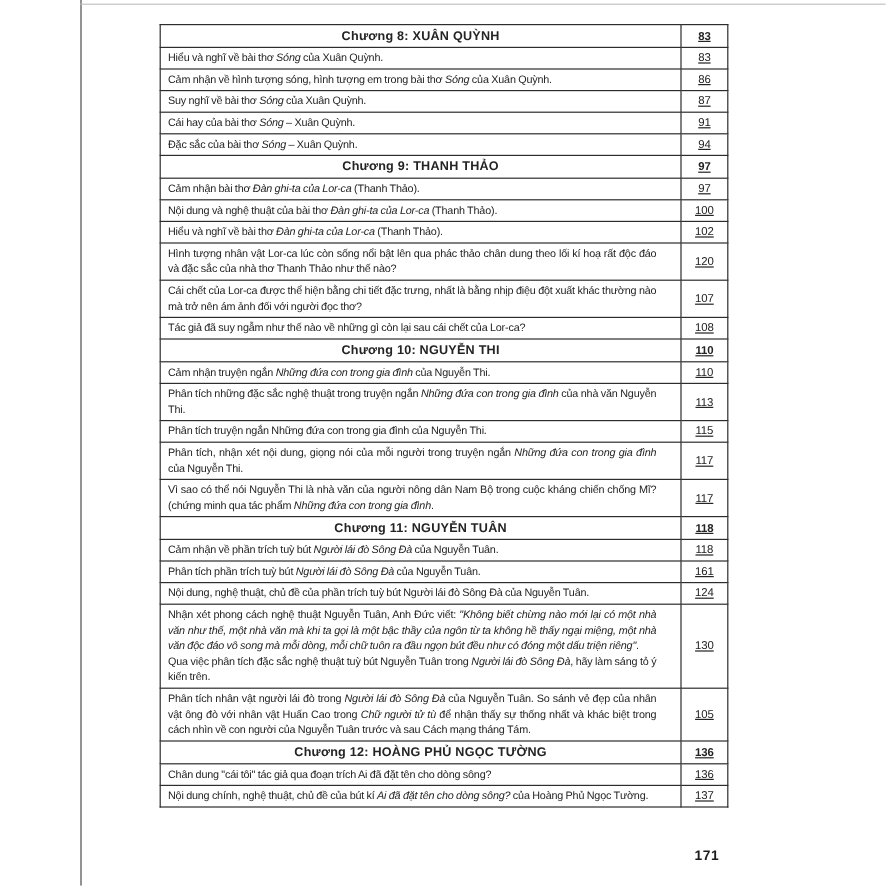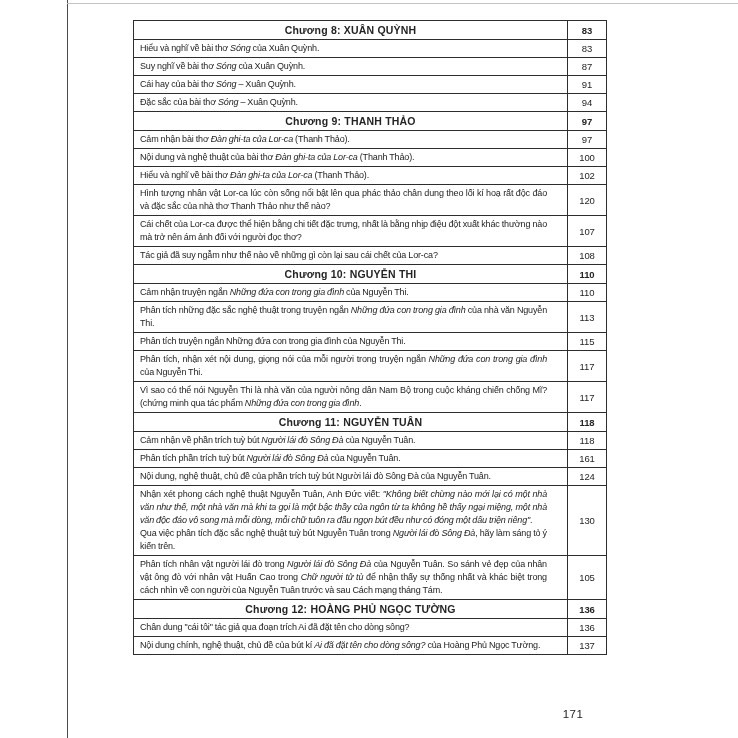--- a/index.html
+++ b/index.html
@@ -39,54 +39,59 @@
   }
   .toc td.topic i { font-style: italic; }
   .toc td.pagenum {
     width: 34px;
     text-align: center;
     font-size: 9.5px;
     line-height: 13px;
     color: #242424;
     padding: 2px 2px;
     letter-spacing: -0.1px;
+    text-decoration: underline;
   }
   .toc tr.sec td.topic {
     text-align: center;
     font-weight: bold;
     font-size: 10.5px;
     line-height: 14px;
     letter-spacing: 0.2px;
     word-spacing: 0;
     padding: 2px 5px;
   }
   .toc tr.sec td.pagenum { font-weight: bold; }
   .folio {
-    position: absolute; left: 553px; top: 708px;
+    position: absolute; left: 569px; top: 708px;
     width: 40px; text-align: center;
-    font-weight: normal; font-size: 11.5px;
+    font-weight: bold; font-size: 11.5px;
     color: #1c1c1c; letter-spacing: 0.5px;
   }
 </style>
 </head>
 <body>
 
 <div class="page">
   <div class="edge-v"></div>
   <div class="edge-h"></div>
 
   <table class="toc">
     <tbody>
         <tr class="sec">
           <td class="topic">Chương 8: XUÂN QUỲNH</td>
           <td class="pagenum">83</td>
         </tr>
         <tr>
           <td class="topic">Hiểu và nghĩ về bài thơ <i>Sóng</i> của Xuân Quỳnh.</td>
           <td class="pagenum">83</td>
+        </tr>
+        <tr>
+          <td class="topic">Cảm nhận về hình tượng sóng, hình tượng em trong bài thơ <i>Sóng</i> của Xuân Quỳnh.</td>
+          <td class="pagenum">86</td>
         </tr>
         <tr>
           <td class="topic">Suy nghĩ về bài thơ <i>Sóng</i> của Xuân Quỳnh.</td>
           <td class="pagenum">87</td>
         </tr>
         <tr>
           <td class="topic">Cái hay của bài thơ <i>Sóng</i> – Xuân Quỳnh.</td>
           <td class="pagenum">91</td>
         </tr>
         <tr>

